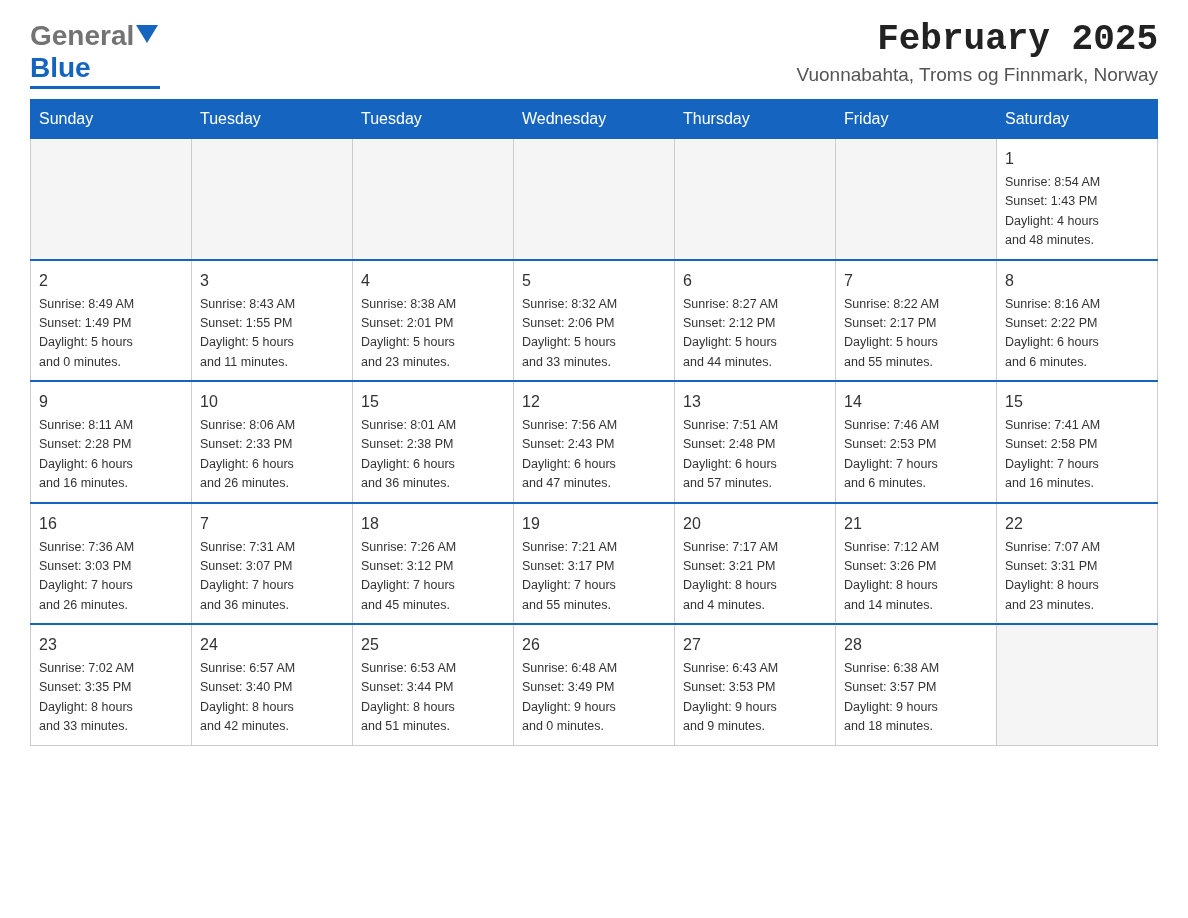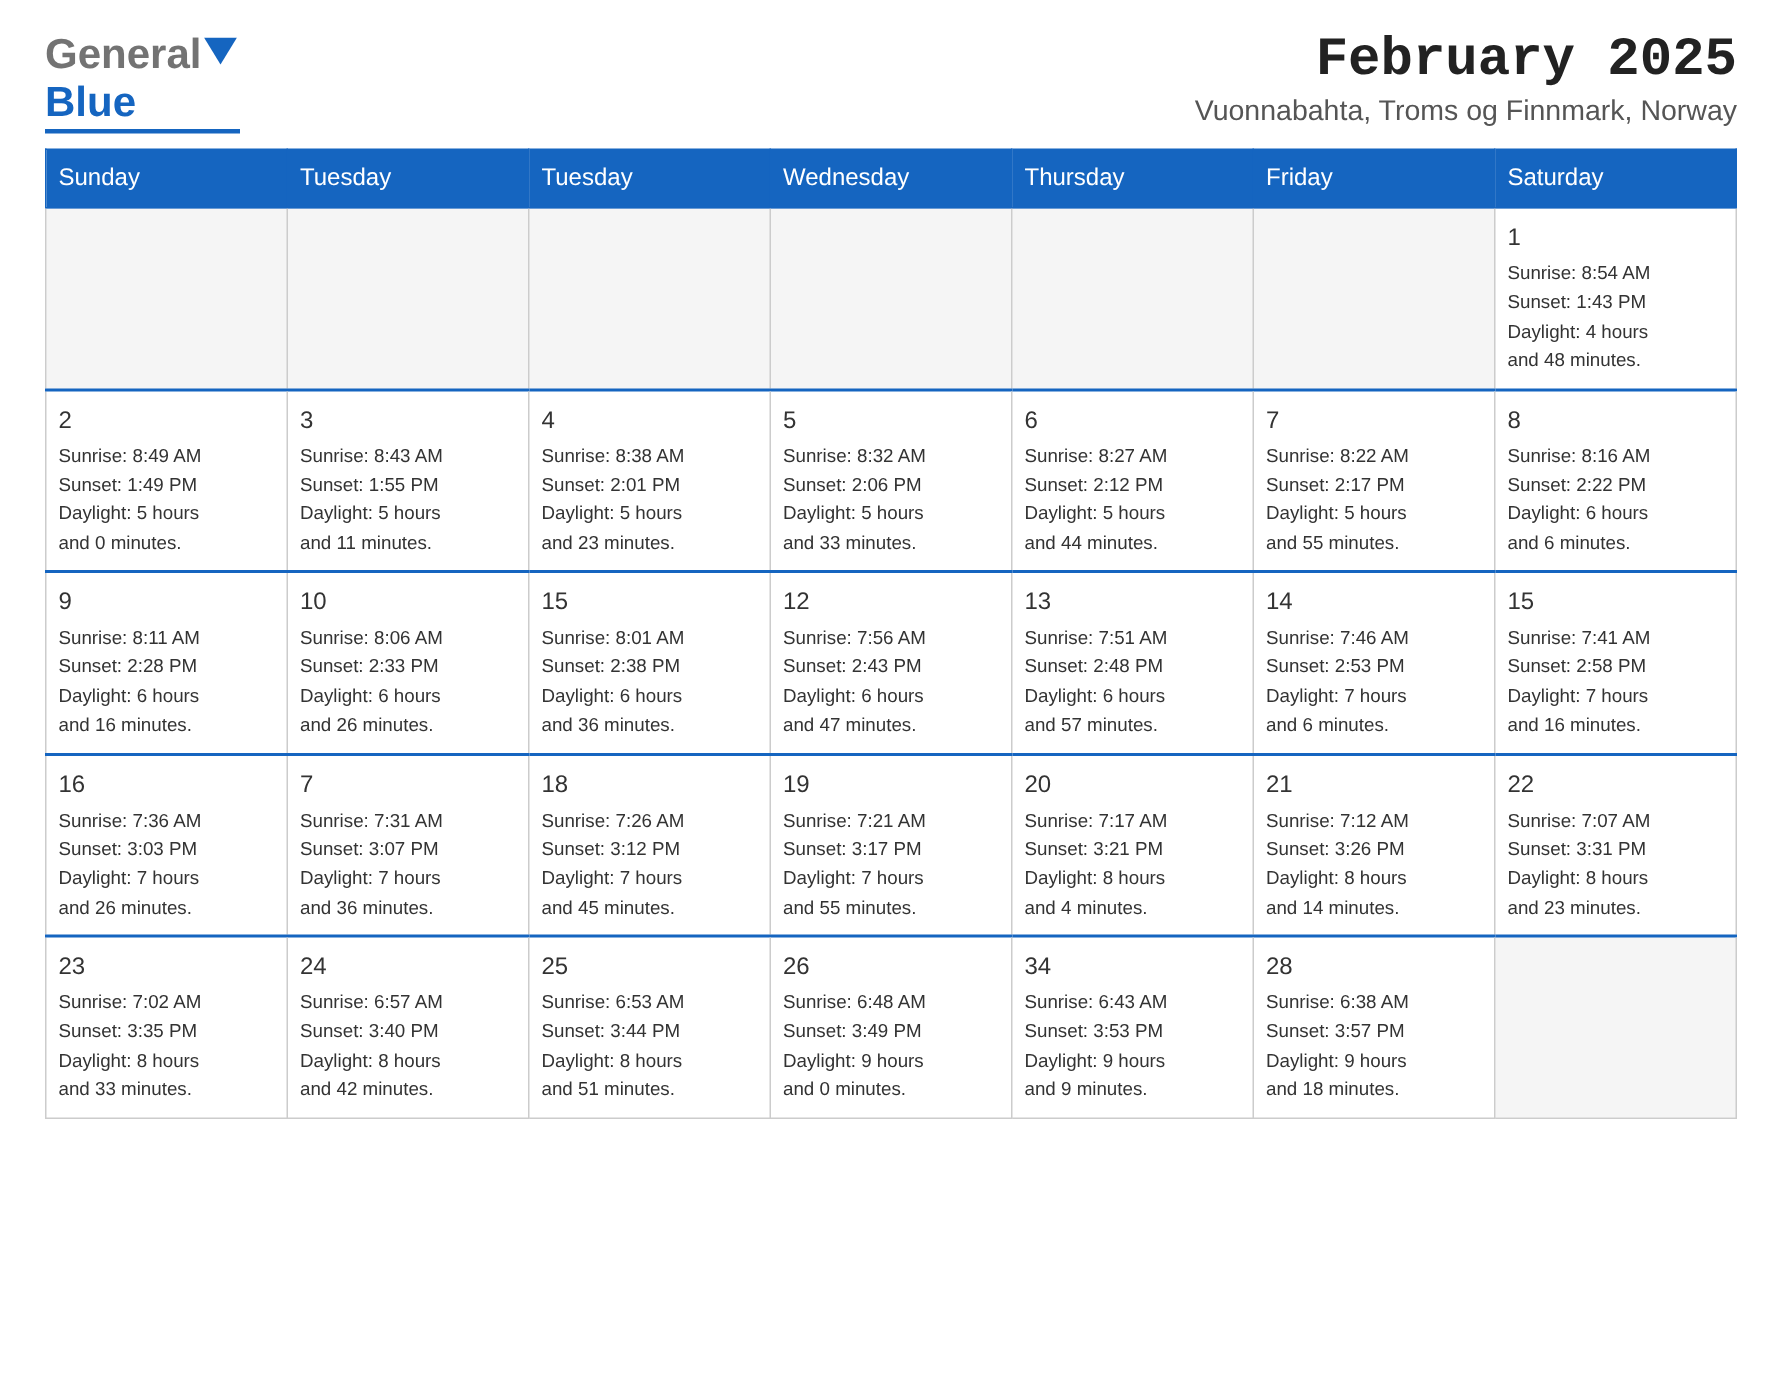--- a/index.html
+++ b/index.html
@@ -234,21 +234,21 @@
         </td>
         <td>
           <span class="day-number">25</span>
           <div class="day-info">Sunrise: 6:53 AM<br>Sunset: 3:44 PM<br>Daylight: 8 hours<br>and 51 minutes.</div>
         </td>
         <td>
           <span class="day-number">26</span>
           <div class="day-info">Sunrise: 6:48 AM<br>Sunset: 3:49 PM<br>Daylight: 9 hours<br>and 0 minutes.</div>
         </td>
         <td>
-          <span class="day-number">34</span>
+          <span class="day-number">27</span>
           <div class="day-info">Sunrise: 6:43 AM<br>Sunset: 3:53 PM<br>Daylight: 9 hours<br>and 9 minutes.</div>
         </td>
         <td>
           <span class="day-number">28</span>
           <div class="day-info">Sunrise: 6:38 AM<br>Sunset: 3:57 PM<br>Daylight: 9 hours<br>and 18 minutes.</div>
         </td>
         <td class="empty"></td>
       </tr>
     </tbody>
 </table>

